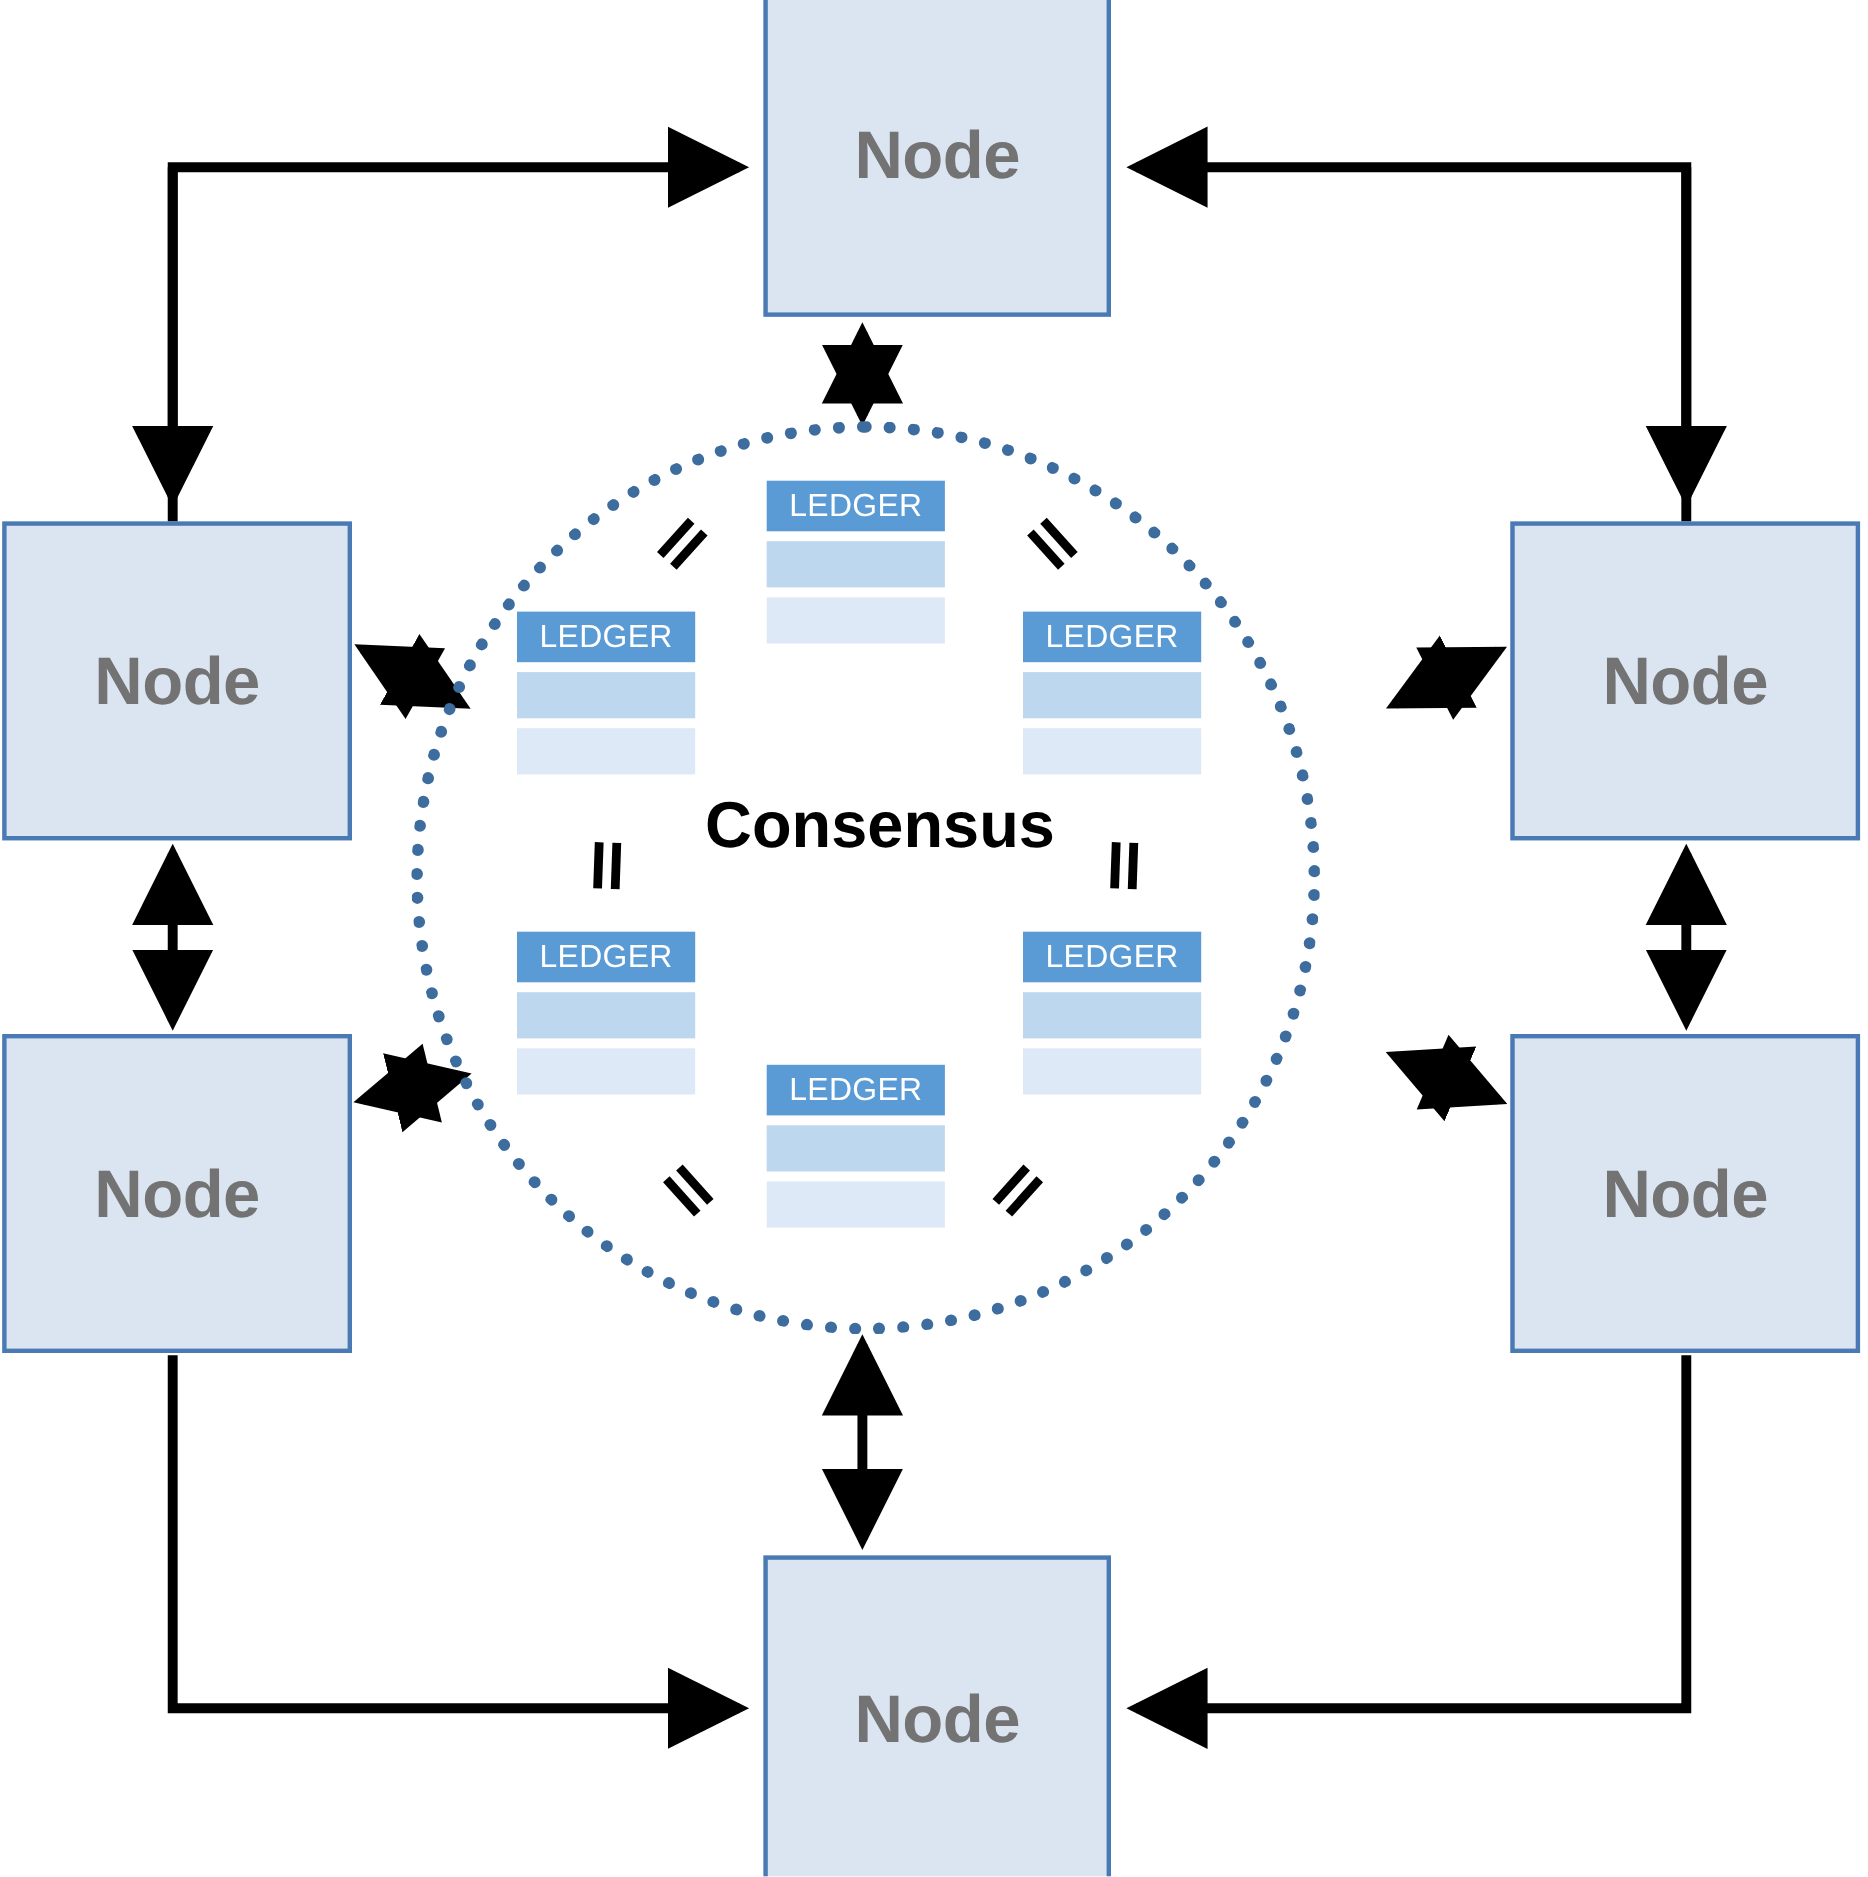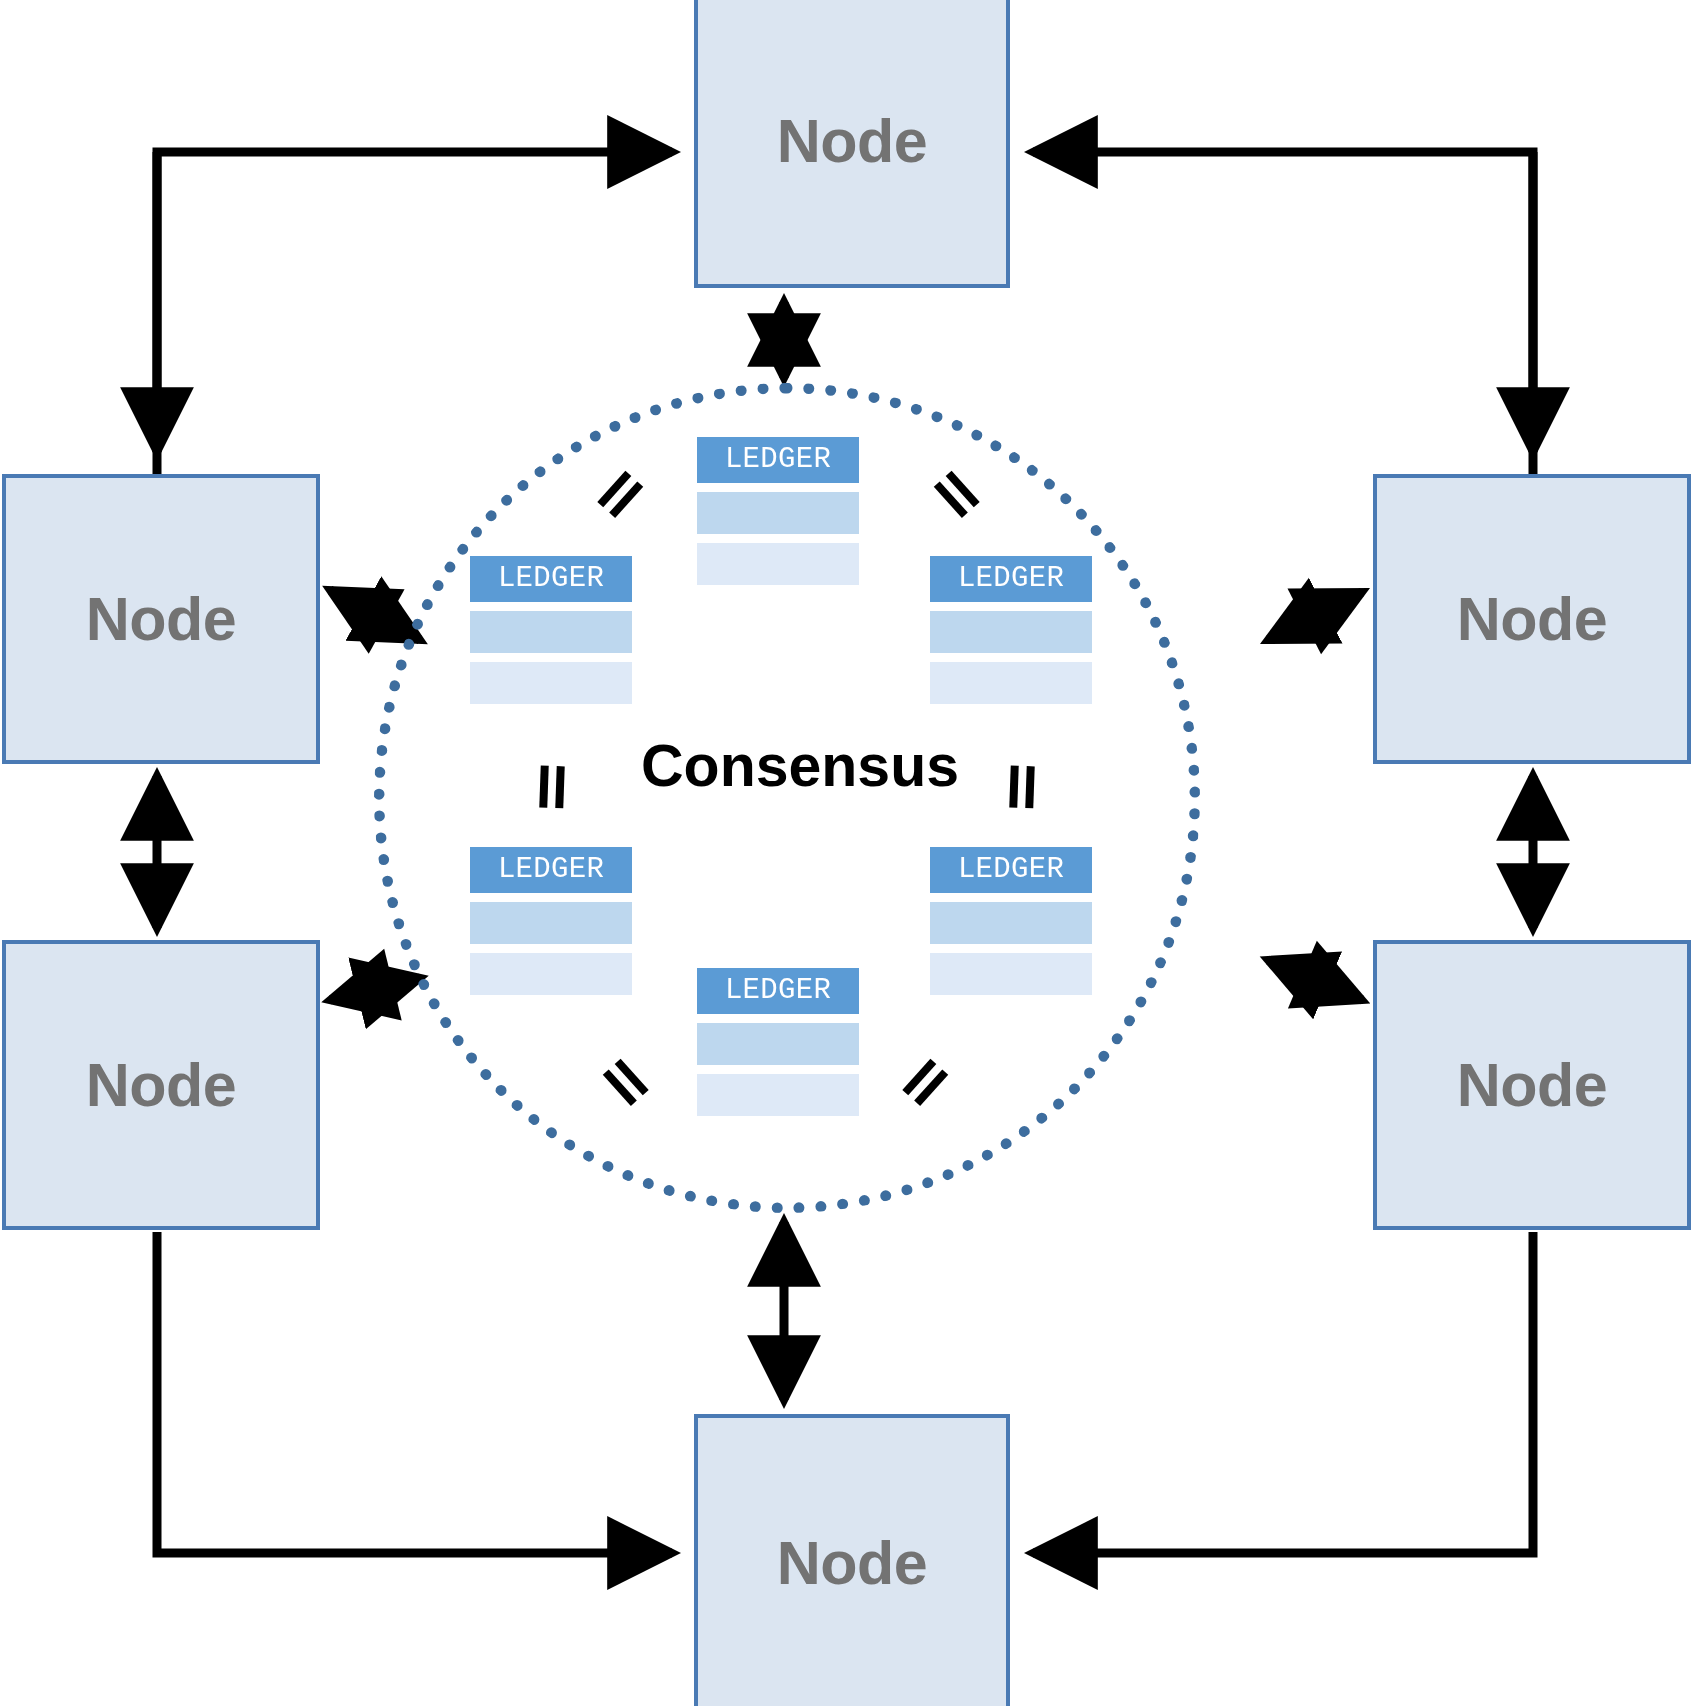--- a/index.html
+++ b/index.html
@@ -65,21 +65,21 @@
 
   
   .ledger-card {
     position: absolute;
     width: 162px;
     z-index: 4;
   }
   .ledger-head {
     background: #5b9bd5;
     color: #ffffff;
-    font-family: Liberation Mono, monospace;
+    font-family: Liberation Sans, sans-serif;
     font-size: 29px;
     line-height: 46px;
     height: 46px;
     text-align: center;
     letter-spacing: 0.3px;
   }
   .ledger-row-1 {
     background: #bdd7ee;
     height: 42px;
     margin-top: 9px;
@@ -93,21 +93,21 @@
   #ledger-upper-left  { left: 470px;  top: 556px; }
   #ledger-upper-right { left: 930px;  top: 556px; }
   #ledger-lower-left  { left: 470px;  top: 847px; }
   #ledger-lower-right { left: 930px;  top: 847px; }
   #ledger-bottom      { left: 697px;  top: 968px; }
 
   
   #consensus-label {
     position: absolute;
     left: 610px;
-    top: 732px;
+    top: 716px;
     width: 380px;
     text-align: center;
     font-family: "Liberation Sans", sans-serif;
     font-weight: bold;
     font-size: 59px;
     color: #000000;
     z-index: 6;
   }
 
   

